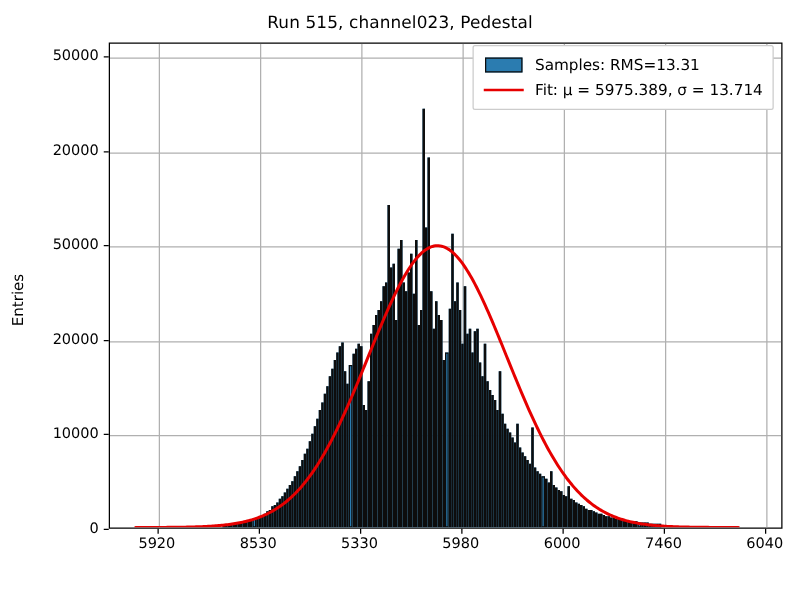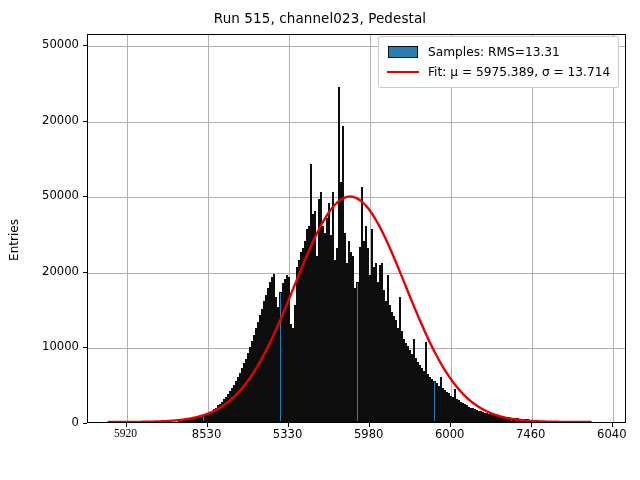--- a/index.html
+++ b/index.html
@@ -306,21 +306,21 @@
         <div class="bar" style="left: 436.67px; width: 2.03px; height: 2.72px; background-color: rgb(43, 124, 176); border-color: rgb(13, 13, 13);"></div>
         <div class="bar" style="left: 438.7px; width: 2.03px; height: 2.57px; background-color: rgb(43, 124, 176); border-color: rgb(13, 13, 13);"></div>
       </div>
     <svg id="fit-svg" preserveAspectRatio="none" viewBox="0 0 539 389">
       <path id="fit-path" fill="none" stroke="#e60000" stroke-width="2.4" stroke-linejoin="round" stroke-linecap="round" d="M20.67,388.98L21.88,388.98L23.09,388.98L24.30,388.98L25.51,388.98L26.72,388.97L27.93,388.97L29.14,388.97L30.35,388.96L31.56,388.96L32.77,388.96L33.98,388.95L35.18,388.95L36.39,388.94L37.60,388.94L38.81,388.93L40.02,388.93L41.23,388.92L42.44,388.91L43.65,388.91L44.86,388.90L46.07,388.89L47.28,388.88L48.49,388.87L49.70,388.86L50.91,388.84L52.12,388.83L53.33,388.82L54.54,388.80L55.75,388.78L56.96,388.76L58.17,388.74L59.38,388.72L60.59,388.70L61.80,388.68L63.01,388.65L64.22,388.62L65.43,388.59L66.64,388.56L67.85,388.52L69.06,388.48L70.27,388.44L71.48,388.40L72.69,388.35L73.90,388.30L75.11,388.25L76.32,388.19L77.52,388.13L78.73,388.07L79.94,388.00L81.15,387.93L82.36,387.85L83.57,387.76L84.78,387.67L85.99,387.58L87.20,387.47L88.41,387.37L89.62,387.25L90.83,387.13L92.04,387.00L93.25,386.86L94.46,386.71L95.67,386.56L96.88,386.39L98.09,386.22L99.30,386.03L100.51,385.84L101.72,385.63L102.93,385.41L104.14,385.18L105.35,384.94L106.56,384.68L107.77,384.41L108.98,384.12L110.19,383.82L111.40,383.50L112.61,383.17L113.82,382.82L115.03,382.45L116.24,382.06L117.45,381.65L118.65,381.22L119.86,380.77L121.07,380.29L122.28,379.80L123.49,379.28L124.70,378.74L125.91,378.17L127.12,377.57L128.33,376.95L129.54,376.30L130.75,375.62L131.96,374.92L133.17,374.18L134.38,373.41L135.59,372.61L136.80,371.77L138.01,370.91L139.22,370.00L140.43,369.06L141.64,368.09L142.85,367.08L144.06,366.03L145.27,364.94L146.48,363.81L147.69,362.64L148.90,361.43L150.11,360.17L151.32,358.88L152.53,357.54L153.74,356.16L154.95,354.73L156.16,353.26L157.37,351.74L158.58,350.18L159.79,348.56L160.99,346.91L162.20,345.20L163.41,343.45L164.62,341.65L165.83,339.80L167.04,337.91L168.25,335.96L169.46,333.97L170.67,331.93L171.88,329.85L173.09,327.71L174.30,325.53L175.51,323.31L176.72,321.03L177.93,318.71L179.14,316.35L180.35,313.94L181.56,311.49L182.77,309.00L183.98,306.47L185.19,303.90L186.40,301.28L187.61,298.64L188.82,295.95L190.03,293.23L191.24,290.48L192.45,287.70L193.66,284.89L194.87,282.05L196.08,279.18L197.29,276.29L198.50,273.38L199.71,270.45L200.92,267.51L202.13,264.55L203.33,261.58L204.54,258.60L205.75,255.61L206.96,252.62L208.17,249.63L209.38,246.64L210.59,243.66L211.80,240.68L213.01,237.71L214.22,234.76L215.43,231.82L216.64,228.91L217.85,226.02L219.06,223.15L220.27,220.31L221.48,217.51L222.69,214.74L223.90,212.01L225.11,209.32L226.32,206.68L227.53,204.09L228.74,201.55L229.95,199.07L231.16,196.64L232.37,194.27L233.58,191.97L234.79,189.74L236.00,187.58L237.21,185.48L238.42,183.47L239.63,181.53L240.84,179.68L242.05,177.90L243.26,176.22L244.46,174.62L245.67,173.11L246.88,171.69L248.09,170.37L249.30,169.15L250.51,168.02L251.72,166.99L252.93,166.06L254.14,165.24L255.35,164.52L256.56,163.90L257.77,163.39L258.98,162.98L260.19,162.68L261.40,162.49L262.61,162.40L263.82,162.42L265.03,162.55L266.24,162.79L267.45,163.13L268.66,163.58L269.87,164.14L271.08,164.80L272.29,165.56L273.50,166.43L274.71,167.39L275.92,168.46L277.13,169.63L278.34,170.89L279.55,172.25L280.76,173.71L281.97,175.25L283.18,176.89L284.39,178.61L285.60,180.42L286.80,182.30L288.01,184.27L289.22,186.32L290.43,188.44L291.64,190.63L292.85,192.89L294.06,195.22L295.27,197.61L296.48,200.06L297.69,202.57L298.90,205.13L300.11,207.74L301.32,210.40L302.53,213.11L303.74,215.85L304.95,218.64L306.16,221.45L307.37,224.30L308.58,227.18L309.79,230.08L311.00,233.01L312.21,235.95L313.42,238.91L314.63,241.88L315.84,244.86L317.05,247.85L318.26,250.84L319.47,253.83L320.68,256.82L321.89,259.80L323.10,262.78L324.31,265.75L325.52,268.70L326.73,271.64L327.93,274.56L329.14,277.46L330.35,280.34L331.56,283.19L332.77,286.02L333.98,288.82L335.19,291.60L336.40,294.33L337.61,297.04L338.82,299.71L340.03,302.34L341.24,304.94L342.45,307.50L343.66,310.01L344.87,312.49L346.08,314.92L347.29,317.31L348.50,319.66L349.71,321.96L350.92,324.21L352.13,326.42L353.34,328.58L354.55,330.70L355.76,332.76L356.97,334.78L358.18,336.75L359.39,338.68L360.60,340.55L361.81,342.38L363.02,344.16L364.23,345.90L365.44,347.58L366.65,349.22L367.86,350.81L369.07,352.36L370.27,353.86L371.48,355.31L372.69,356.72L373.90,358.09L375.11,359.41L376.32,360.69L377.53,361.92L378.74,363.12L379.95,364.27L381.16,365.38L382.37,366.46L383.58,367.49L384.79,368.49L386.00,369.45L387.21,370.37L388.42,371.26L389.63,372.12L390.84,372.94L392.05,373.72L393.26,374.48L394.47,375.21L395.68,375.90L396.89,376.57L398.10,377.21L399.31,377.82L400.52,378.40L401.73,378.96L402.94,379.49L404.15,380.00L405.36,380.49L406.57,380.95L407.78,381.39L408.99,381.81L410.20,382.22L411.40,382.60L412.61,382.96L413.82,383.31L415.03,383.63L416.24,383.94L417.45,384.24L418.66,384.52L419.87,384.79L421.08,385.04L422.29,385.28L423.50,385.50L424.71,385.72L425.92,385.92L427.13,386.11L428.34,386.29L429.55,386.46L430.76,386.62L431.97,386.77L433.18,386.92L434.39,387.05L435.60,387.18L436.81,387.30L438.02,387.41L439.23,387.52L440.44,387.62L441.65,387.71L442.86,387.80L444.07,387.88L445.28,387.96L446.49,388.03L447.70,388.10L448.91,388.16L450.12,388.22L451.33,388.27L452.54,388.33L453.74,388.37L454.95,388.42L456.16,388.46L457.37,388.50L458.58,388.54L459.79,388.57L461.00,388.60L462.21,388.63L463.42,388.66L464.63,388.69L465.84,388.71L467.05,388.73L468.26,388.75L469.47,388.77L470.68,388.79L471.89,388.81L473.10,388.82L474.31,388.84L475.52,388.85L476.73,388.86L477.94,388.87L479.15,388.88L480.36,388.89L481.57,388.90L482.78,388.91L483.99,388.92L485.20,388.92L486.41,388.93L487.62,388.94L488.83,388.94L490.04,388.95L491.25,388.95L492.46,388.96L493.67,388.96L494.87,388.96L496.08,388.97L497.29,388.97L498.50,388.97L499.71,388.97L500.92,388.98L502.13,388.98L503.34,388.98L504.55,388.98"></path>
     </svg>
   </div>
 
   <div id="ticks-layer">
       <div class="xtick-mark" style="left: 125.5px; top: 423px;"></div>
-      <div class="xtick-label" style="left: 90.5px; font-family: Liberation Serif, serif;">5920</div>
+      <div class="xtick-label" style="left: 90.5px;">5920</div>
       <div class="xtick-mark" style="left: 206.55px; top: 423px;"></div>
       <div class="xtick-label" style="left: 171.55px;">8530</div>
       <div class="xtick-mark" style="left: 287.61px; top: 423px;"></div>
       <div class="xtick-label" style="left: 252.61px;">5330</div>
       <div class="xtick-mark" style="left: 368.66px; top: 423px;"></div>
       <div class="xtick-label" style="left: 333.66px;">5980</div>
       <div class="xtick-mark" style="left: 449.71px; top: 423px;"></div>
       <div class="xtick-label" style="left: 414.71px;">6000</div>
       <div class="xtick-mark" style="left: 530.76px; top: 423px;"></div>
       <div class="xtick-label" style="left: 495.76px;">7460</div>

